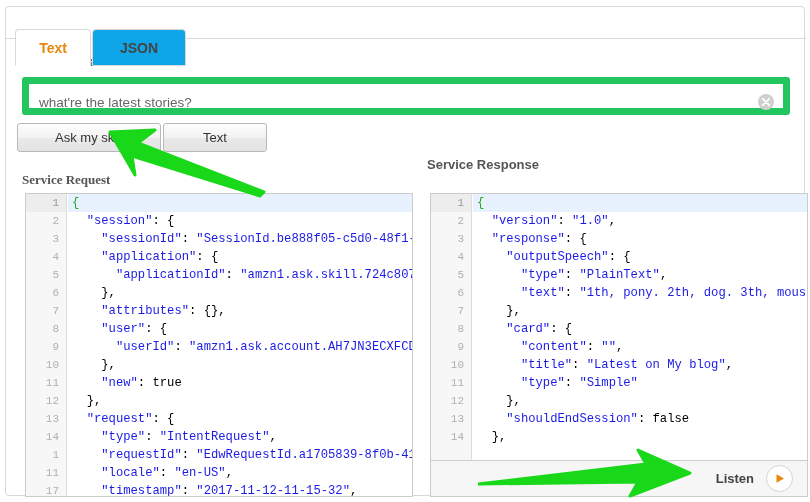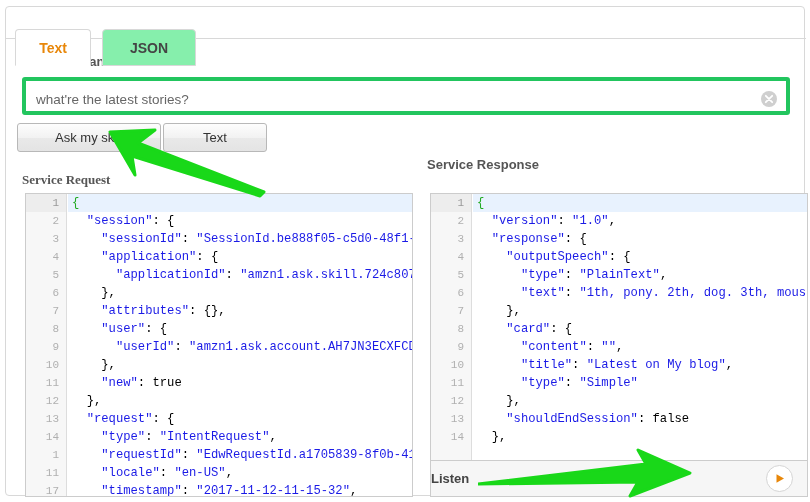--- a/index.html
+++ b/index.html
@@ -59,43 +59,43 @@
   }
   .tab.active {
     left: 9px;
     width: 76px;
     background: #ffffff;
     color: #e8870a;
     border-bottom: 1px solid #ffffff;
     z-index: 3;
   }
   .tab.inactive {
-    left: 96px;
+    left: 86px;
     width: 94px;
-    background: #86efac;
+    background: #0ea5e9;
     color: #444444;
     z-index: 2;
   }
 
   
   .field-label {
     position: absolute;
     font-size: 13px;
     font-weight: bold;
     color: #555555;
   }
 
   
   .utter-wrap {
     position: absolute;
     left: 16px;
     top: 70px;
     width: 768px;
     height: 38px;
-    border: 4px solid #22c55e;
+    border: 7px solid #22c55e;
     border-radius: 3px;
     background: #ffffff;
     box-sizing: border-box;
   }
   .utter-input {
     position: absolute;
     left: 0;
     top: 0;
     width: 735px;
     height: 36px;
@@ -196,21 +196,21 @@
     left: 424px;
     top: 454px;
     width: 378px;
     height: 36px;
     border: 1px solid #cccccc;
     border-top: none;
     background: #f6f6f6;
     box-sizing: border-box;
     display: flex;
     align-items: center;
-    justify-content: space-between;
+    justify-content: flex-end;
     padding-right: 14px;
   }
   .listen-label {
     font-size: 13px;
     font-weight: bold;
     color: #444444;
     margin-right: 12px;
   }
   .play-btn {
     width: 25px;

